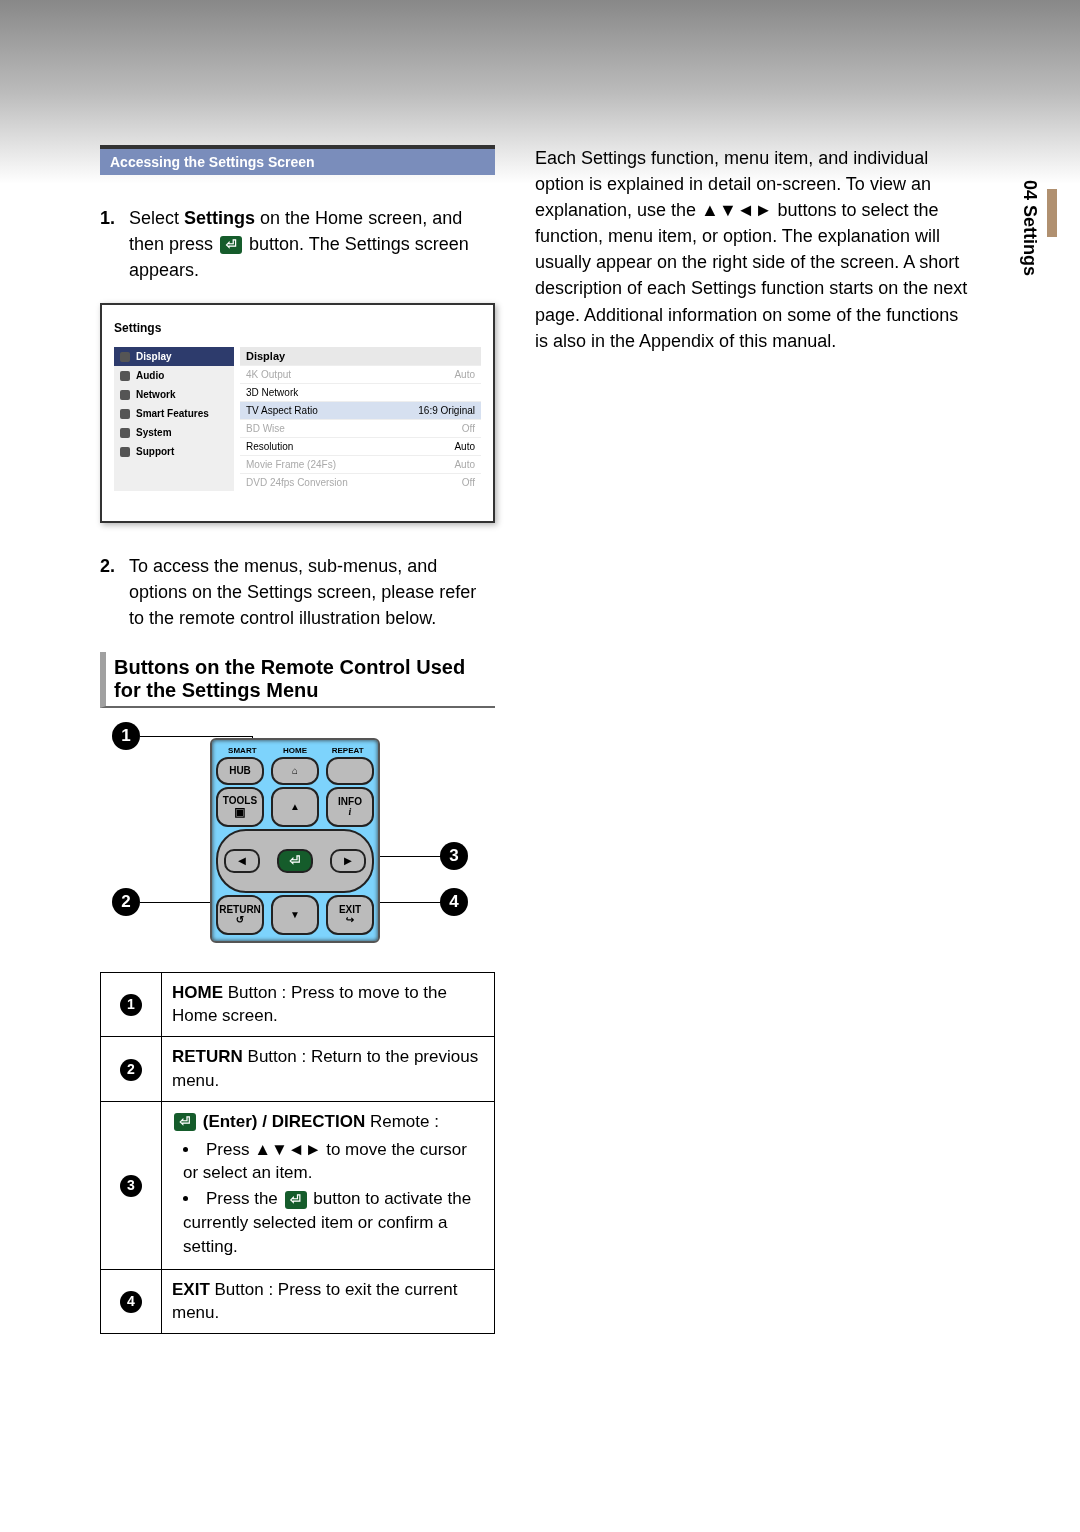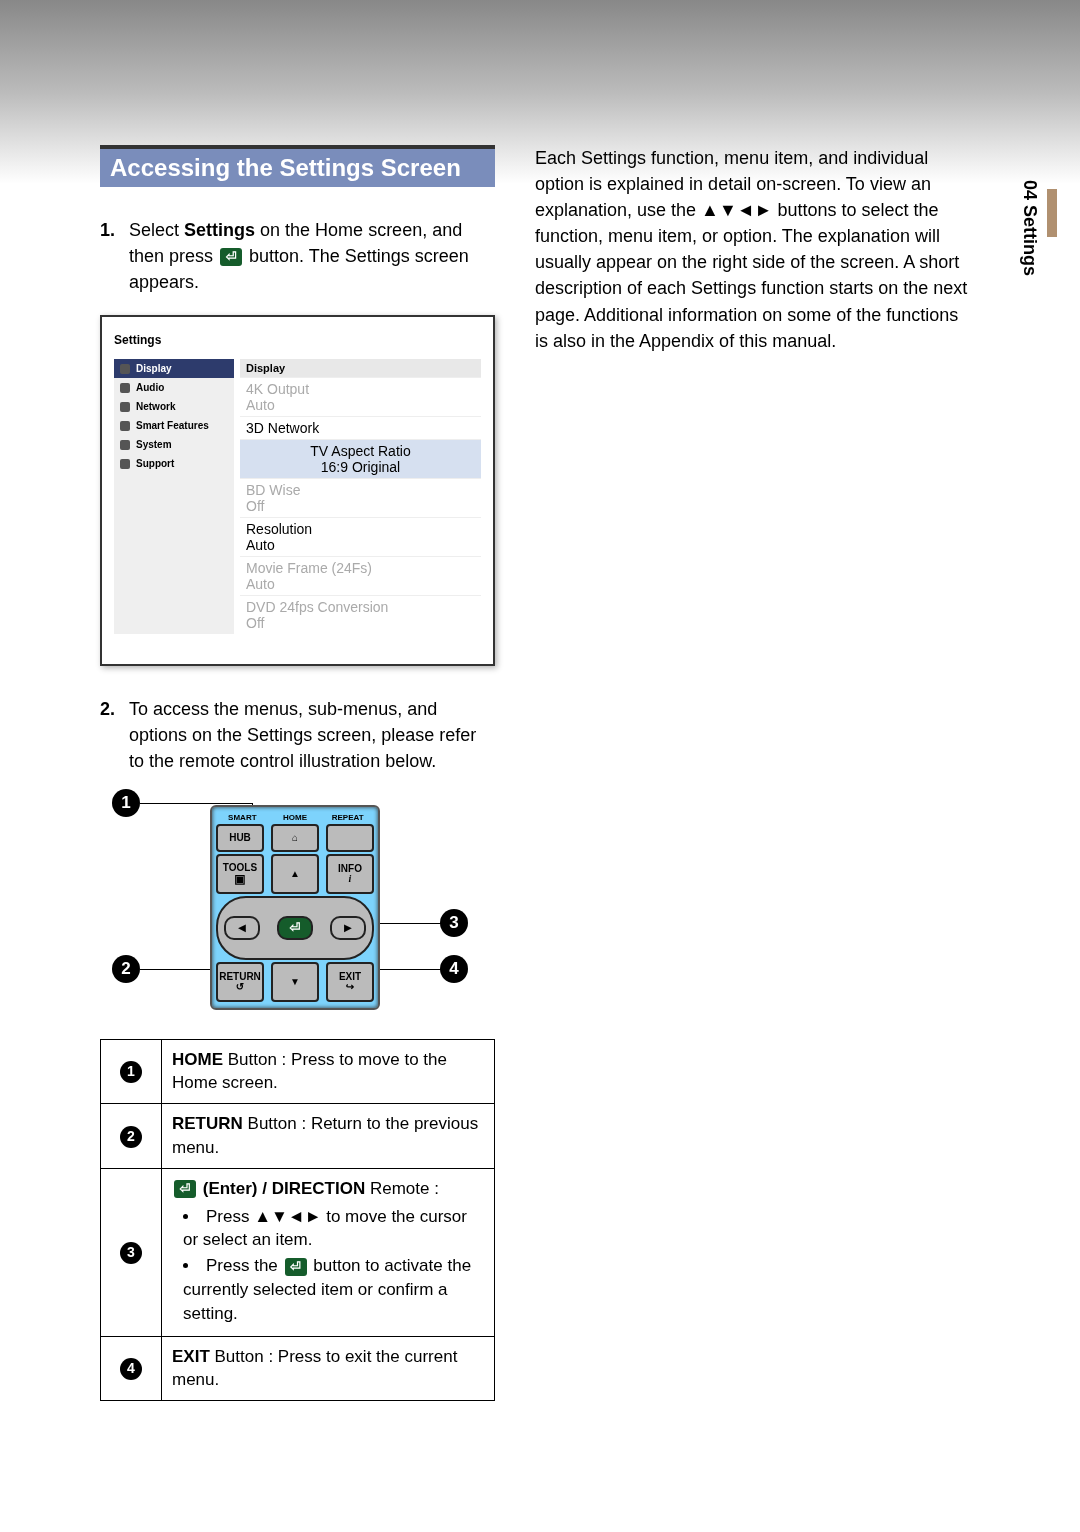--- a/index.html
+++ b/index.html
@@ -34,21 +34,21 @@
   }
   .columns {
     display: flex;
     gap: 40px;
   }
   .col { width: 395px; }
   .col.right { width: 440px; }
   .banner {
     background: #7a8dbb;
     color: #fff;
-    font-size: 24px;
+    font-size: 14px;
     font-weight: bold;
     padding: 5px 10px;
     border-top: 4px solid #333;
     margin-bottom: 30px;
   }
   ol.steps { list-style: none; padding: 0; margin: 0; }
   ol.steps li { display: flex; gap: 14px; margin-bottom: 20px; font-size: 18px; line-height: 1.45; }
   ol.steps .num { font-weight: bold; }
   ol.steps .body { flex: 1; }
   .enter-icon {
@@ -65,21 +65,21 @@
     padding: 16px 12px 30px 12px;
   }
   .ss-title { font-size: 12px; font-weight: bold; }
   .ss-body { display: flex; gap: 6px; margin-top: 12px; }
   .ss-sidebar { width: 120px; background:#efefef; font-size: 10px; }
   .ss-sb-item { display:flex; align-items:center; gap:6px; padding:4px 6px; font-weight:bold; }
   .ss-sb-item.sel { background:#2d3b6c; color:#fff; }
   .ss-icon { display:inline-block; width:10px; height:10px; background:#555; border-radius:2px; }
   .ss-main { flex:1; }
   .ss-main-title { background:#e8e8e8; padding:3px 6px; font-size:11px; font-weight:bold; }
-  .ss-row { display:flex; justify-content:space-between; padding:3px 6px; font-size:14px; border-top:1px solid #eee;flex-direction:column; }
+  .ss-row { display:flex; justify-content:space-between; padding:3px 6px; font-size:10px; border-top:1px solid #eee; }
   .ss-row.active { background:#d6e0f0;align-items:center; }
   .ss-row.dim { color:#aaa; }
   .subhead {
     font-size: 20px; font-weight: bold;
     border-bottom: 2px solid #666;
     border-left: 6px solid #a0a0a0;
     padding: 4px 0 4px 8px;
     margin: 20px 0 14px 0;
   }
   .remote-wrap {
@@ -100,21 +100,21 @@
   .l2{ top:174px; left:30px; width:95px; height:1px; }
   .l3{ top:128px; left:235px; width:100px; height:1px; }
   .l4{ top:174px; left:235px; width:100px; height:1px; }
   .remote {
     position:absolute; left:100px; top:10px;
     width:158px; background:#7dd3fc; border:2px solid #555; border-radius:6px;
     padding:4px; box-shadow: inset 0 0 4px #333;
   }
   .remote-row{display:flex;justify-content:space-between;margin:2px 0;}
   .r-lbl{font-size:8px;font-weight:bold;text-align:center;flex:1;}
-  .r-btn{ width:44px;height:24px;border:2px solid #222; border-radius:4px;
+  .r-btn{ width:44px;height:24px;border:2px solid #222; border-radius:12px;
     display:flex;align-items:center;justify-content:center;
     font-size:10px;font-weight:bold;background:#bbb;flex-direction:column;line-height:1;}
   .r-btn.sq{height:36px;}
   .r-btn.big{width:150px;height:60px;border-radius:30px;justify-content:space-between;flex-direction:row;padding:0 6px;}
   .pill{width:32px;height:20px;border:2px solid #222;border-radius:10px;display:flex;align-items:center;justify-content:center;font-size:13px;}
   table.desc {
     border-collapse: collapse; width: 100%; margin-top: 6px;
   }
   table.desc td {
     border:1px solid #000; padding:8px 10px; font-size:17px; line-height:1.4; vertical-align:middle;
@@ -215,20 +215,21 @@
         </div>
       </div>
 
       <ol class="steps">
         <li>
           <span class="num">2.</span>
           <span class="body">To access the menus, sub-menus, and options on the Settings screen, please refer to the remote control illustration below.</span>
         </li>
       </ol>
 
+      <div class="subhead">Buttons on the Remote Control Used for the Settings Menu</div>
 
       <div class="remote-wrap">
         <div class="callout co1">1</div>
         <div class="callout co2">2</div>
         <div class="callout co3">3</div>
         <div class="callout co4">4</div>
         <div class="line l1"></div>
           <div class="line l1v"></div>
         <div class="line l2"></div>
           <div class="line l3"></div>

